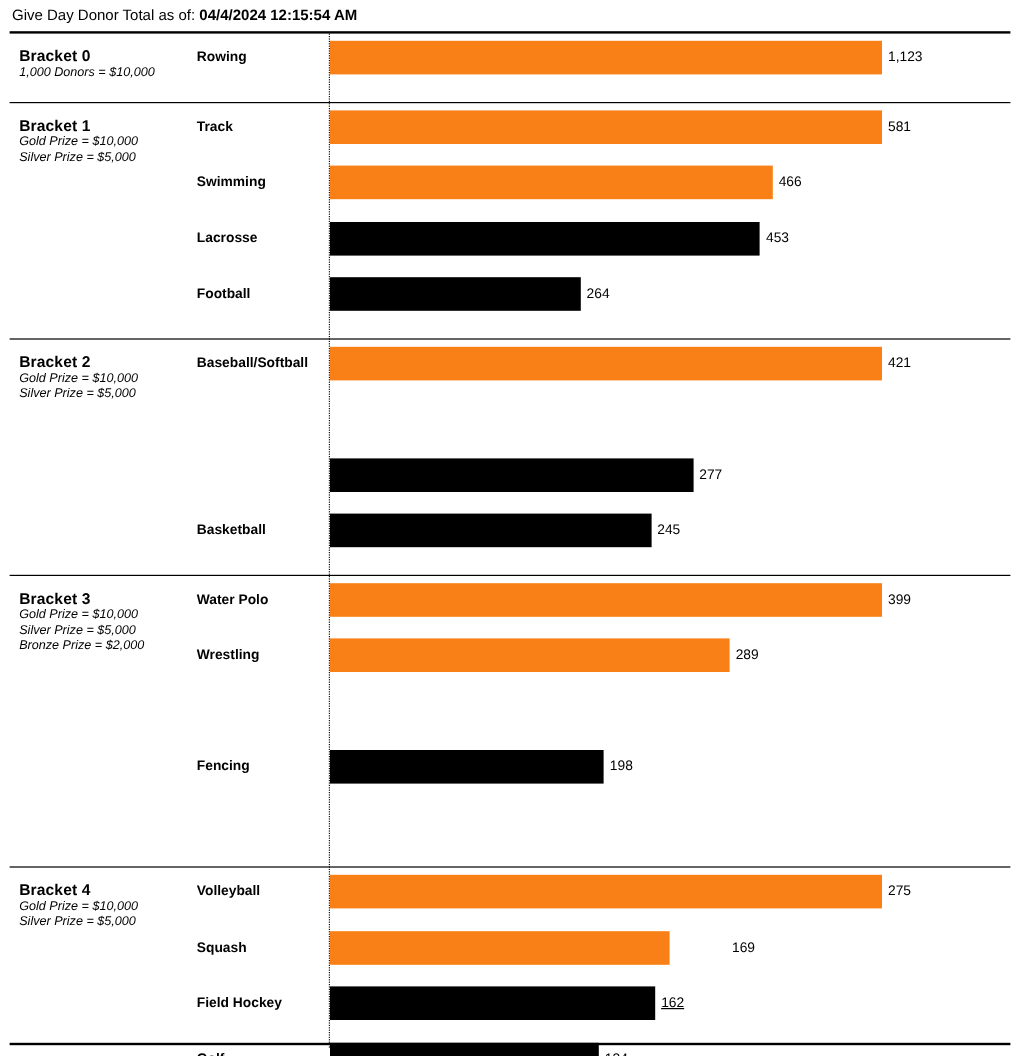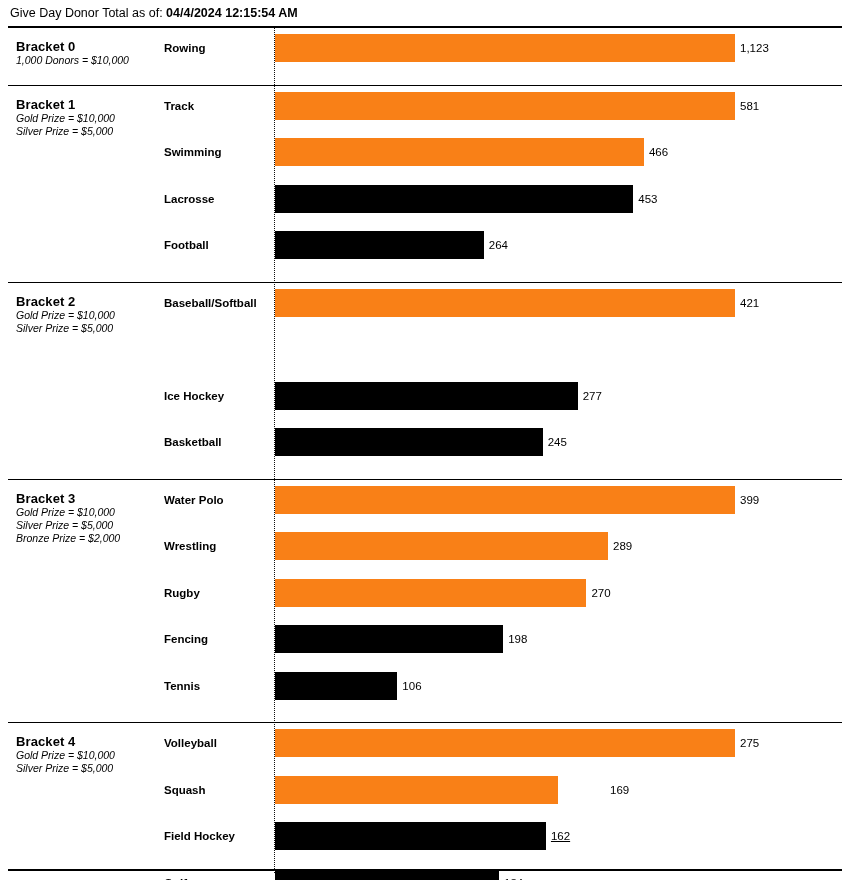--- a/index.html
+++ b/index.html
@@ -176,21 +176,20 @@
             <div class="bracket-name">Bracket 2</div>
             <div class="bracket-prize">Gold Prize = $10,000</div>
             <div class="bracket-prize">Silver Prize = $5,000</div>
           </div>
           <div class="row" style="top: 5px;">
             <div class="row-label">Baseball/Softball</div>
             <div class="bar orange" title="Baseball/Softball: 421" style="width: 460px;"></div>
             <div class="bar-value" style="left: 727px;">421</div>
           </div>
           <div class="row" style="top: 98px;">
-            <div class="row-label">Ice Hockey</div>
             <div class="bar black" title="Ice Hockey: 277" style="width: 302.68px;"></div>
             <div class="bar-value" style="left: 569.68px;">277</div>
           </div>
           <div class="row" style="top: 144.5px;">
             <div class="row-label">Basketball</div>
             <div class="bar black" title="Basketball: 245" style="width: 267.72px;"></div>
             <div class="bar-value" style="left: 534.72px;">245</div>
           </div>
         </div>
         <div class="bracket" style="top: 451.5px; height: 243.5px;">
@@ -203,34 +202,24 @@
           <div class="row" style="top: 5px;">
             <div class="row-label">Water Polo</div>
             <div class="bar orange" title="Water Polo: 399" style="width: 460px;"></div>
             <div class="bar-value" style="left: 727px;">399</div>
           </div>
           <div class="row" style="top: 51.5px;">
             <div class="row-label">Wrestling</div>
             <div class="bar orange" title="Wrestling: 289" style="width: 333.04px;"></div>
             <div class="bar-value" style="left: 600.04px;">289</div>
           </div>
-          <div class="row" style="top: 98px;">
-            <div class="row-label">Rugby</div>
-            <div class="bar orange" title="Rugby: 270" style="width: 311.42px;"></div>
-            <div class="bar-value" style="left: 578.42px;">270</div>
-          </div>
           <div class="row" style="top: 144.5px;">
             <div class="row-label">Fencing</div>
             <div class="bar black" title="Fencing: 198" style="width: 228.16px;"></div>
             <div class="bar-value" style="left: 495.16px;">198</div>
-          </div>
-          <div class="row" style="top: 191px;">
-            <div class="row-label">Tennis</div>
-            <div class="bar black" title="Tennis: 106" style="width: 122.36px;"></div>
-            <div class="bar-value" style="left: 389.36px;">106</div>
           </div>
         </div>
         <div class="bracket" style="top: 695px; height: 197px;">
           <div class="bracket-info" style="top: 11px;">
             <div class="bracket-name">Bracket 4</div>
             <div class="bracket-prize">Gold Prize = $10,000</div>
             <div class="bracket-prize">Silver Prize = $5,000</div>
           </div>
           <div class="row" style="top: 5px;">
             <div class="row-label">Volleyball</div>

